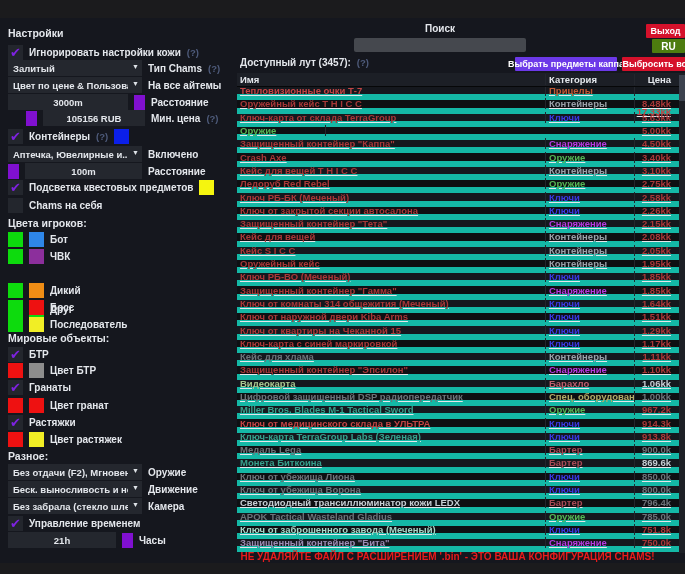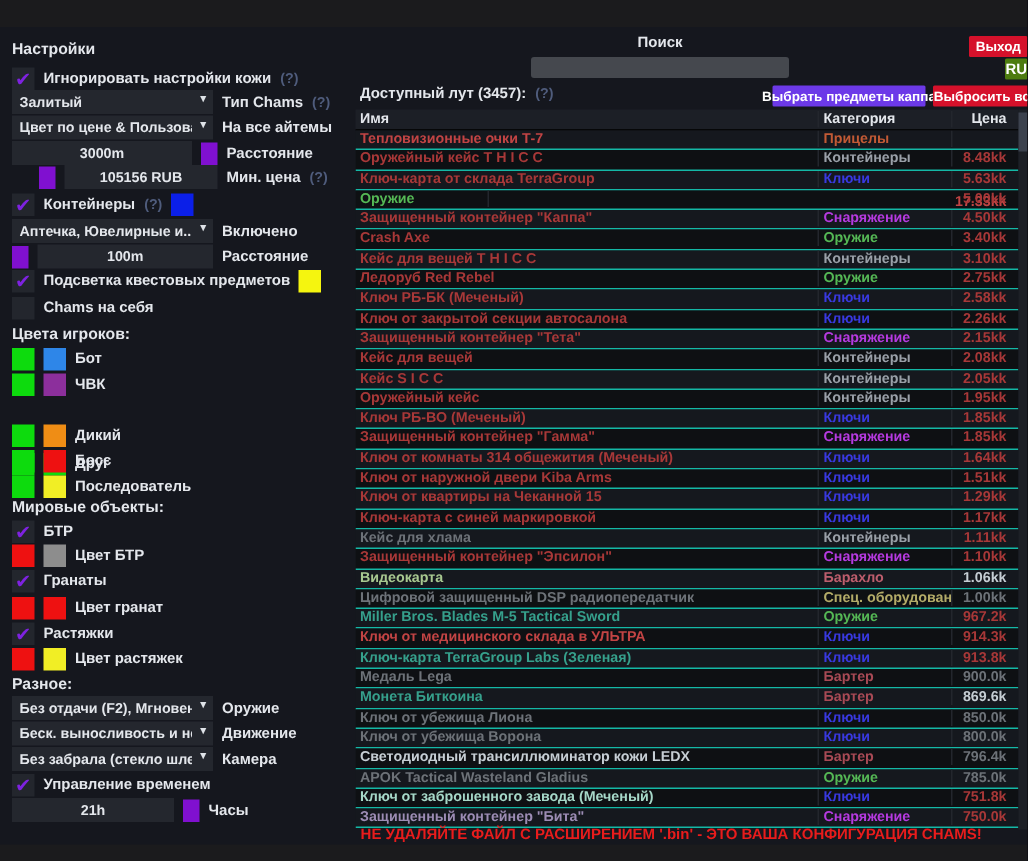--- a/index.html
+++ b/index.html
@@ -31,29 +31,29 @@
 
   
   .loot{position:absolute;left:237px;top:0;width:448px;height:574px;}
   .search-label{position:absolute;top:23px;left:117px;width:172px;text-align:center;font-size:10px;}
   .search-input{position:absolute;top:38px;left:117px;width:172px;height:14px;background:#45484e;
                 border:none;border-radius:2px;color:#e4e7ec;font-family:inherit;font-weight:700;
                 font-size:10px;padding:0 5px;}
   .btn{position:absolute;height:14px;display:flex;align-items:center;justify-content:center;
        font-size:9px;color:#fff;cursor:pointer;border-radius:1px;white-space:nowrap;padding:0 5px;}
   .btn-exit{top:24px;right:0;width:39px;background:#d5112b;}
-  .btn-lang{top:39px;right:0;width:15px;background:#4d7c0f;font-size:10px;}
+  .btn-lang{top:39px;right:0;width:33px;background:#4d7c0f;font-size:10px;}
   .btn-kappa{top:57px;left:278px;width:102px;background:#6c39e8;}
   .btn-drop{top:57px;left:385px;width:70px;background:#d5112b;}
   .avail{position:absolute;top:57px;left:3px;font-size:10px;display:flex;gap:6px;align-items:center;}
   .thead{position:absolute;top:73px;left:0;width:442px;height:14px;background:#1c1f26;display:flex;
          font-size:9.5px;align-items:center;border-bottom:1px solid #060708;}
   .tbody{position:absolute;top:87px;left:0;width:442px;height:466px;overflow:hidden;}
-  .lrow{display:flex;height:13.3px;align-items:flex-start;background:#15181e;border-bottom:1px solid #14b8a6;
-        font-size:9.5px;cursor:pointer;}
+  .lrow{display:flex;height:13.3px;align-items:center;background:#15181e;border-bottom:6px solid #14b8a6;
+        font-size:9.5px;cursor:pointer;text-decoration:underline;}
   .lrow.alt{background:#0e1013;}
   .cell{white-space:nowrap;overflow:hidden;}
   .c-name{width:309px;padding-left:3px;border-right:1px solid #23262d;}
   .c-cat{width:89px;padding-left:3px;border-right:1px solid #23262d;}
   .c-price{width:44px;padding-right:8px;text-align:right;flex:1;}
   .scrollbar{position:absolute;top:73px;right:0;width:6px;height:480px;background:#1d2026;}
   .thumb{position:absolute;top:2px;left:0;width:6px;height:26px;background:#3c424e;cursor:pointer;}
 
   .footer-warning{position:absolute;left:210px;right:0;top:551px;text-align:center;
                   font-size:10px;color:#e81c1c;white-space:nowrap;}
@@ -371,21 +371,21 @@
           <div class="cell c-name" style="color: rgb(168, 200, 144);">Видеокарта</div>
           <div class="cell c-cat" style="color: rgb(189, 94, 109);">Барахло</div>
           <div class="cell c-price" style="color: rgb(198, 206, 212);">1.06kk</div>
         </div>
         <div class="lrow alt">
           <div class="cell c-name" style="color: rgb(109, 114, 120);">Цифровой защищенный DSP радиопередатчик</div>
           <div class="cell c-cat" style="color: rgb(179, 171, 104);">Спец. оборудование</div>
           <div class="cell c-price" style="color: rgb(109, 114, 120);">1.00kk</div>
         </div>
         <div class="lrow">
-          <div class="cell c-name" style="color: rgb(54, 160, 140);">Miller Bros. Blades M-5 Tactical Sword</div>
+          <div class="cell c-name" style="color: rgb(54, 160, 140);">Miller Bros. Blades M-1 Tactical Sword</div>
           <div class="cell c-cat" style="color: rgb(85, 184, 85);">Оружие</div>
           <div class="cell c-price" style="color: rgb(168, 56, 56);">967.2k</div>
         </div>
         <div class="lrow alt">
           <div class="cell c-name" style="color: rgb(194, 68, 68);">Ключ от медицинского склада в УЛЬТРА</div>
           <div class="cell c-cat" style="color: rgb(57, 57, 224);">Ключи</div>
           <div class="cell c-price" style="color: rgb(168, 56, 56);">914.3k</div>
         </div>
         <div class="lrow">
           <div class="cell c-name" style="color: rgb(54, 160, 140);">Ключ-карта TerraGroup Labs (Зеленая)</div>

